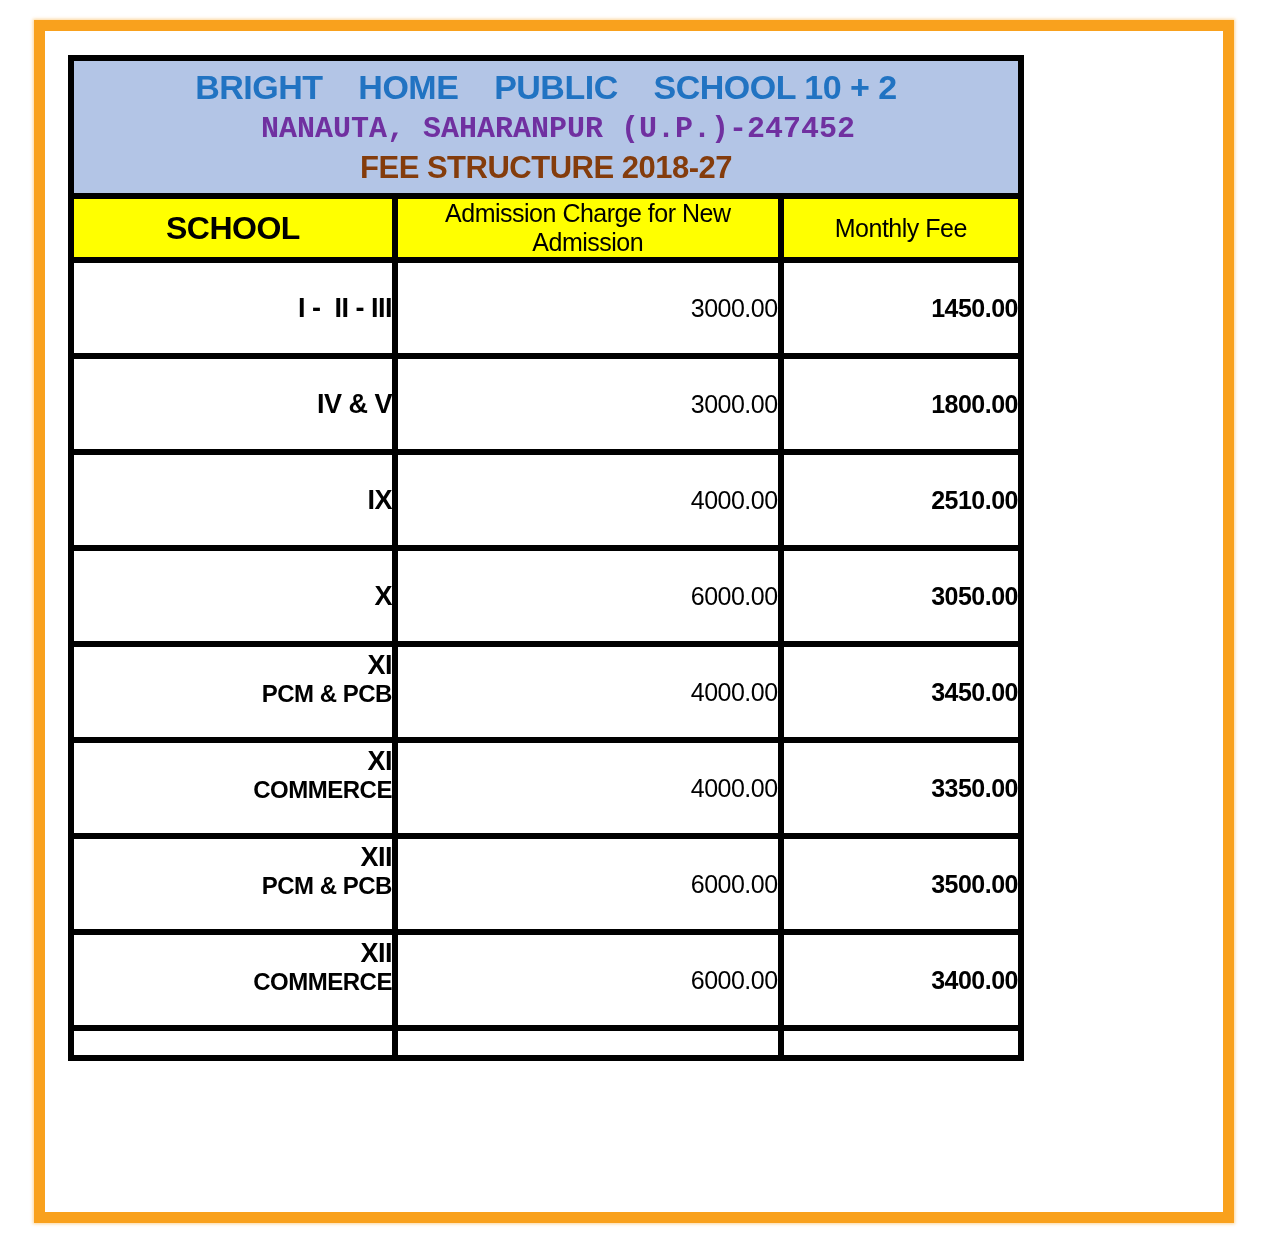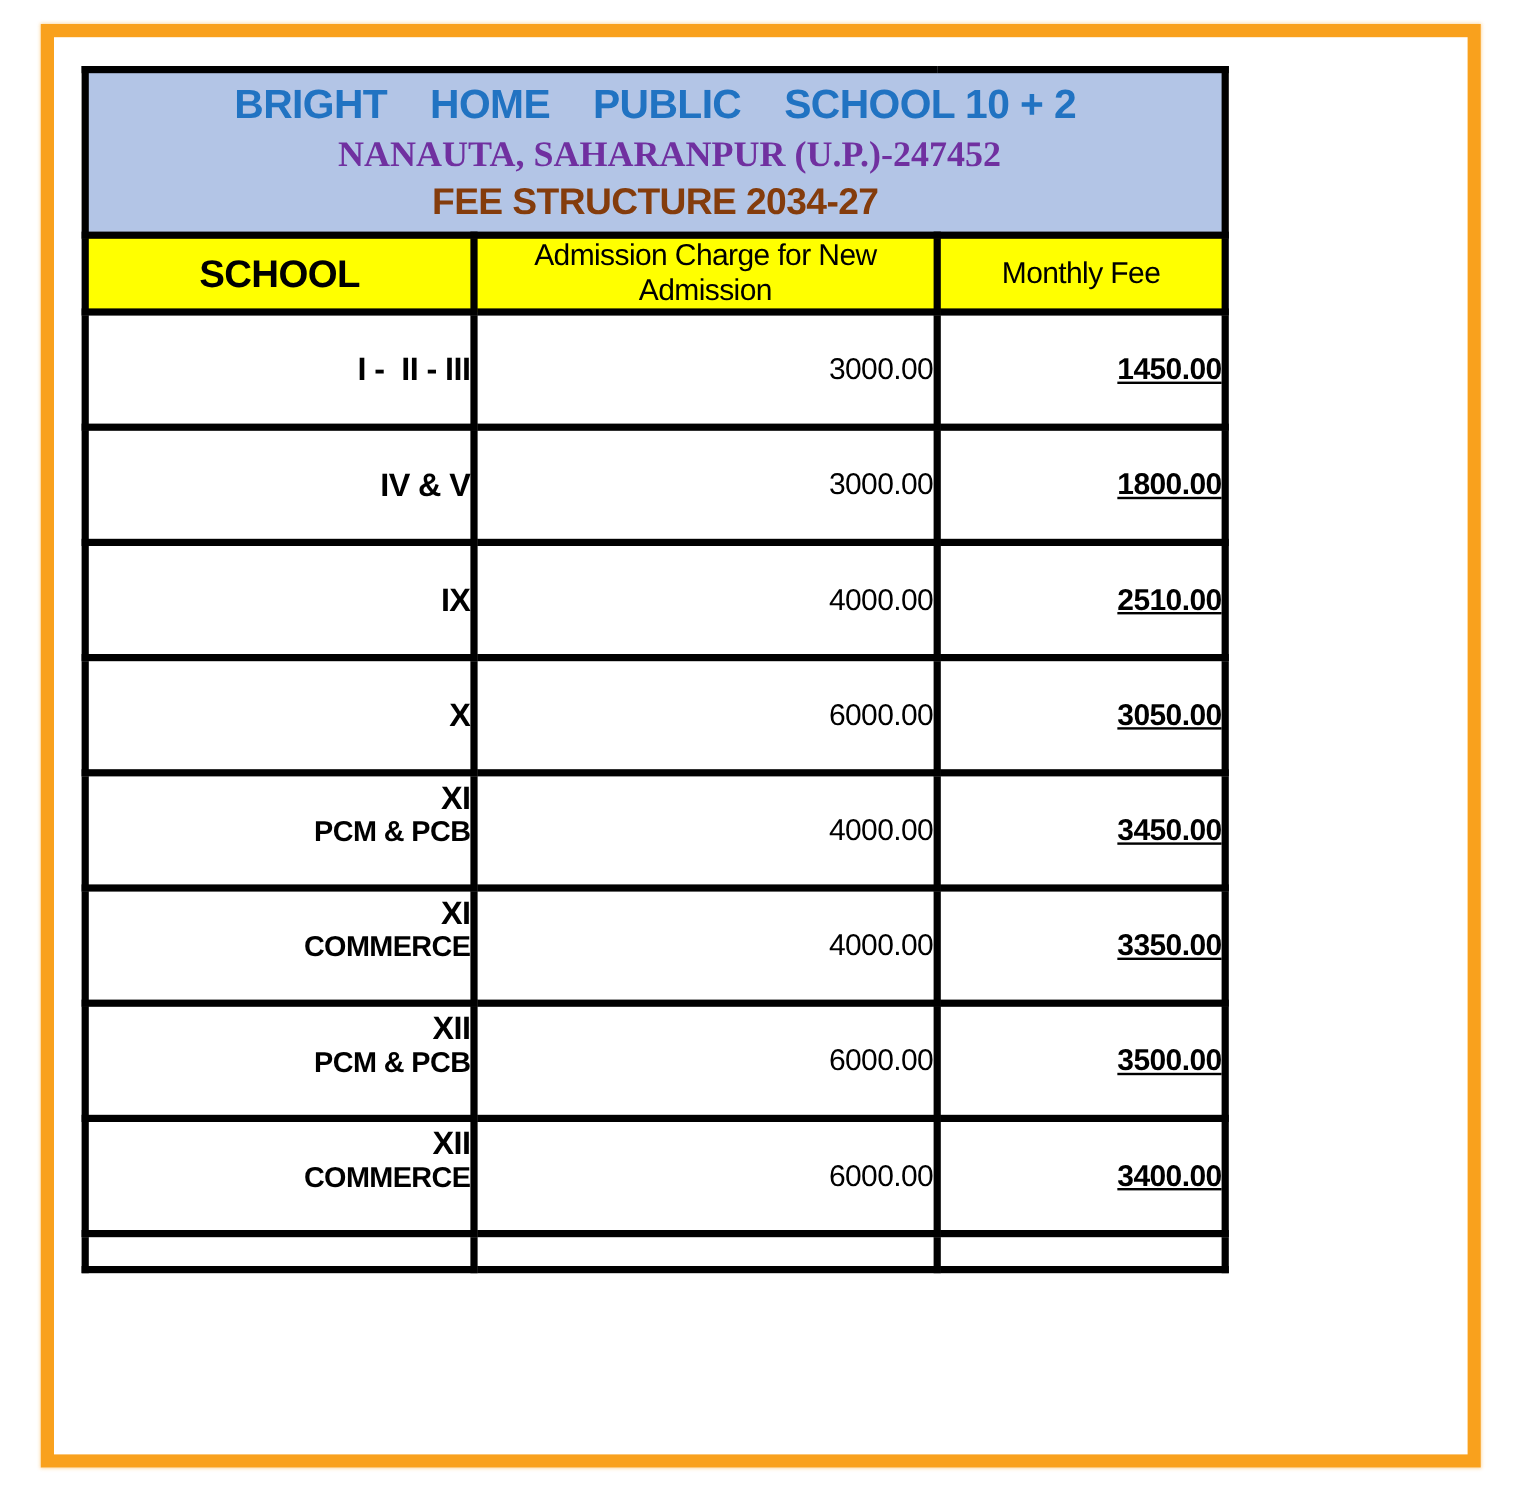--- a/index.html
+++ b/index.html
@@ -53,21 +53,21 @@
   }
   .school-name {
     font-size: 34px;
     font-weight: bold;
     letter-spacing: -0.5px;
     color: var(--school-name-blue, #2173C2);
     white-space: pre;
     line-height: 44px;
   }
   .school-address {
-    font-family: Liberation Serif, serif;
+    font-family: Liberation Mono, monospace;
     font-size: 30px;
     color: var(--address-purple, #7030A0);
     line-height: 40px;
     margin-left: 24px;
   }
   .fee-title {
     font-size: 31px;
     font-weight: bold;
     letter-spacing: -0.5px;
     color: var(--fee-title-brown, #843C0C);
@@ -116,41 +116,40 @@
   }
   td.adm-cell {
     font-size: 25px;
     font-weight: normal;
     letter-spacing: -0.5px;
   }
   td.fee-cell {
     font-size: 25px;
     font-weight: bold;
     letter-spacing: -0.5px;
-    text-decoration: underline;
   }
 </style>
 </head>
 <body>
 
 <div class="page">
   <div class="orange-frame"></div>
 
   <table class="fee-table">
     <colgroup>
       <col class="c-class">
         <col class="c-adm">
         <col class="c-fee">
     </colgroup>
     <thead>
       <tr class="blue-row">
         <th colspan="3">
           <div class="school-name">BRIGHT    HOME    PUBLIC    SCHOOL 10 + 2</div>
           <div class="school-address">NANAUTA, SAHARANPUR (U.P.)-247452</div>
-          <div class="fee-title">FEE STRUCTURE 2034-27</div>
+          <div class="fee-title">FEE STRUCTURE 2018-27</div>
         </th>
       </tr>
       <tr class="yellow-row">
         <th class="h-class">SCHOOL</th>
         <th class="h-adm">Admission Charge for New Admission</th>
         <th class="h-fee">Monthly Fee</th>
       </tr>
     </thead>
     <tbody>
       <tr class="data-row">

